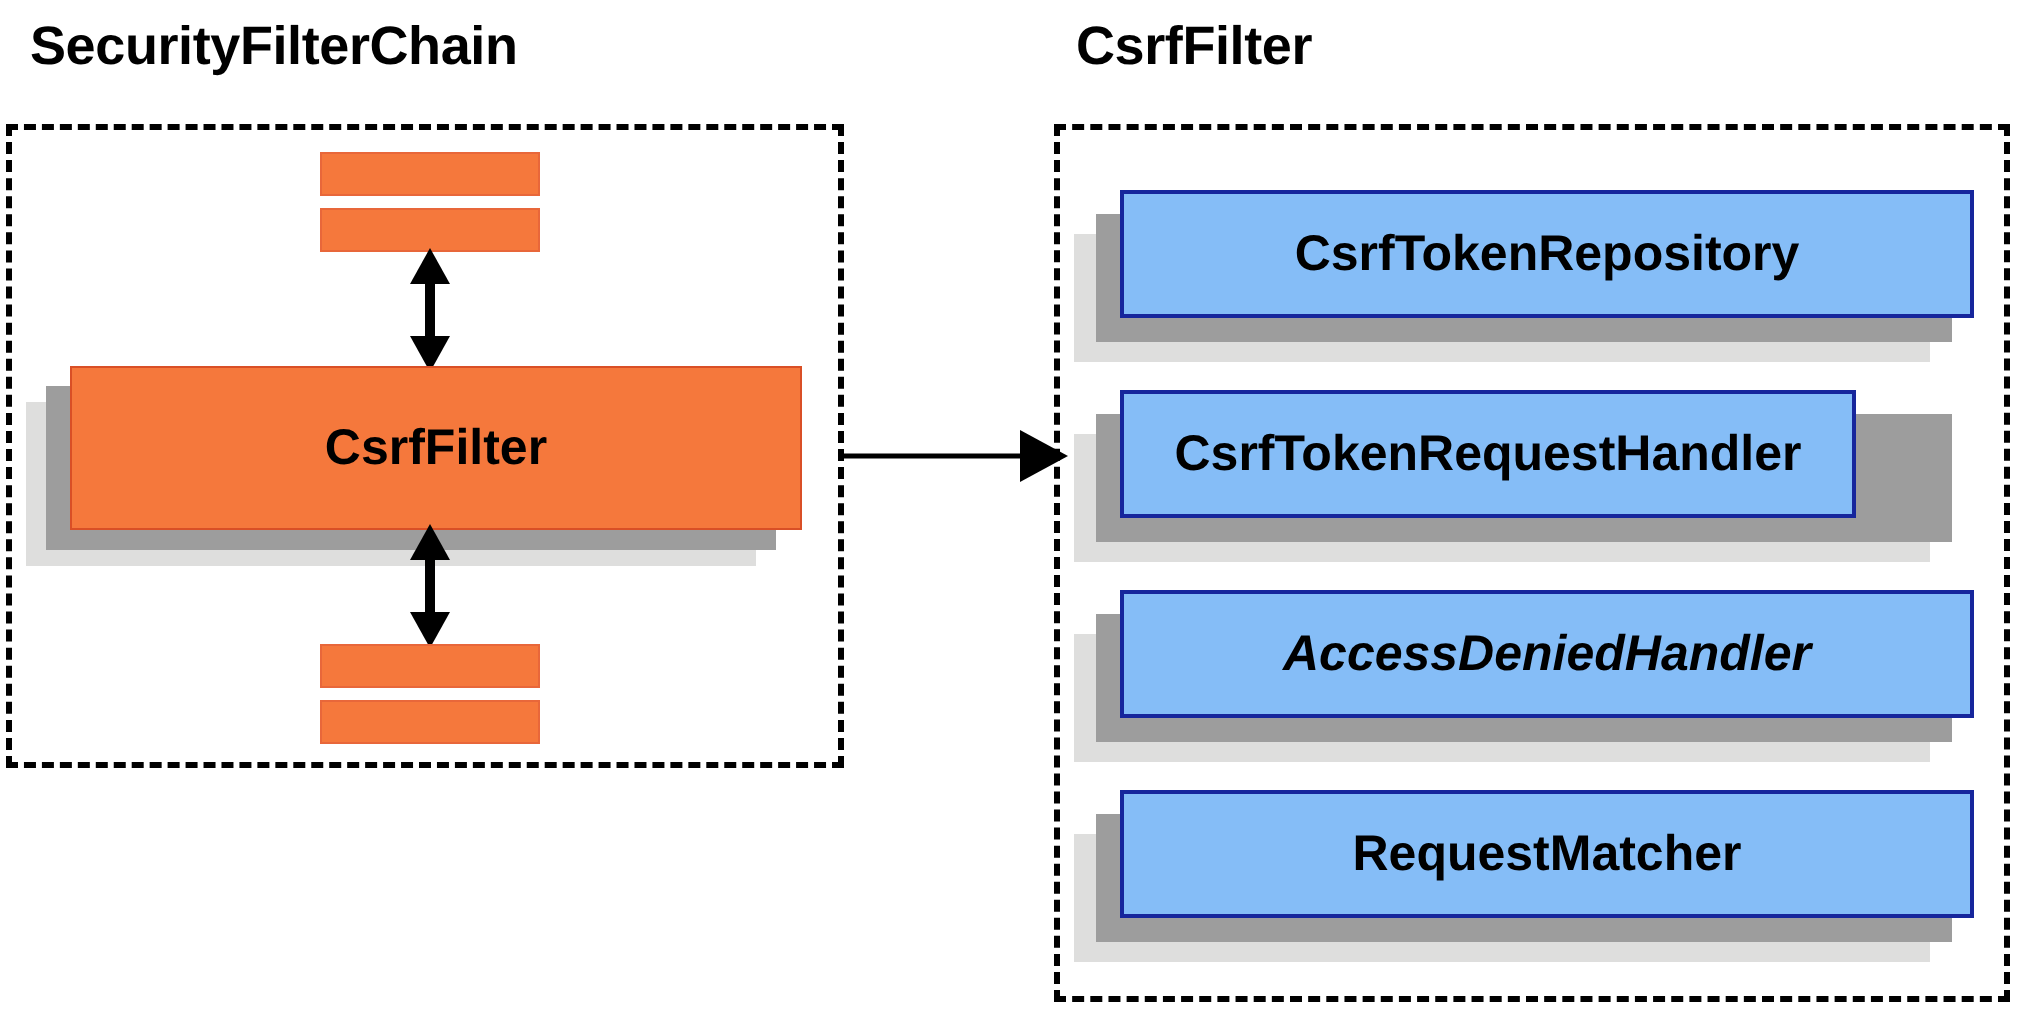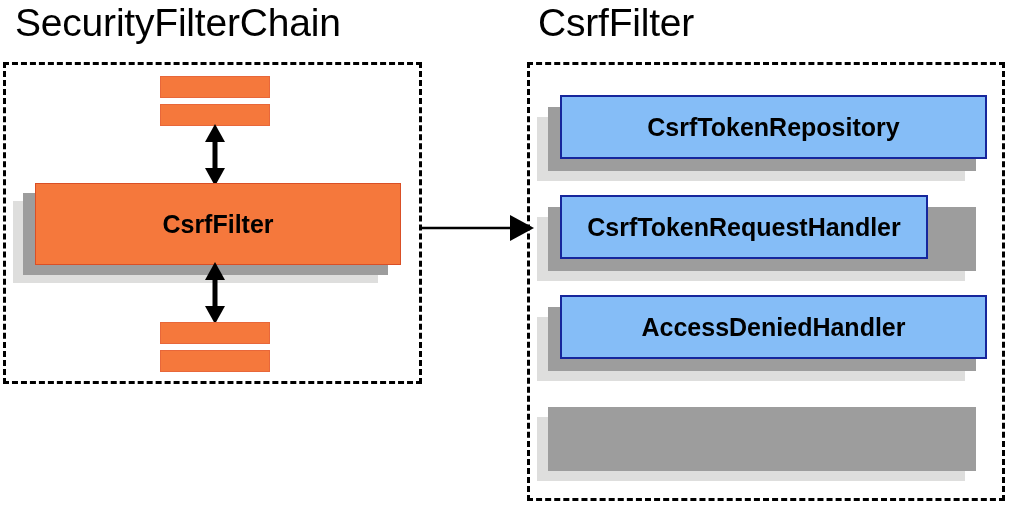--- a/index.html
+++ b/index.html
@@ -15,22 +15,22 @@
     width: 1010px;
     height: 505px;
     background: #ffffff;
     overflow: hidden;
   }
 
   
   .panel-title {
     position: absolute;
     font-family: "Liberation Sans", sans-serif;
-    font-weight: normal;
-    font-size: 39px;
+    font-weight: bold;
+    font-size: 27px;
     line-height: 34px;
     color: #000000;
     white-space: nowrap;
     letter-spacing: -0.2px;
   }
   #title-left  { left: 15px;  top: 6px; }
   #title-right { left: 538px; top: 6px; }
 
   
   .dashed-box {
@@ -153,23 +153,26 @@
     <div class="sh-light" style="left:0px;  top:22px; width:428px; height:64px;"></div>
     <div class="sh-dark" style="left:11px; top:12px; width:428px; height:64px;"></div>
     <div class="face blue-face" style="left:23px; top:0px; width:368px; height:64px;">
       <span class="box-label">CsrfTokenRequestHandler</span>
     </div>
   </div>
 
   <div class="stack" style="left:537px; top:295px; width:452px; height:92px;">
     <div class="sh-light" style="left:0px;  top:22px; width:428px; height:64px;"></div>
     <div class="sh-dark" style="left:11px; top:12px; width:428px; height:64px;"></div>
-    <div class="face blue-face" style="left:23px; top:0px; width:427px; height:64px;">
+    <div class="face blue-face" style="left:23px; top:0px; width:427px; height:64px;font-style:italic;">
       <span class="box-label">AccessDeniedHandler</span>
     </div>
   </div>
 
   <div class="stack" style="left:537px; top:395px; width:452px; height:92px;">
     <div class="sh-light" style="left:0px;  top:22px; width:428px; height:64px;"></div>
     <div class="sh-dark" style="left:11px; top:12px; width:428px; height:64px;"></div>
+    <div class="face blue-face" style="left:23px; top:0px; width:427px; height:64px;">
+      <span class="box-label">RequestMatcher</span>
+    </div>
   </div>
 
 </div>
 
 </body></html>

